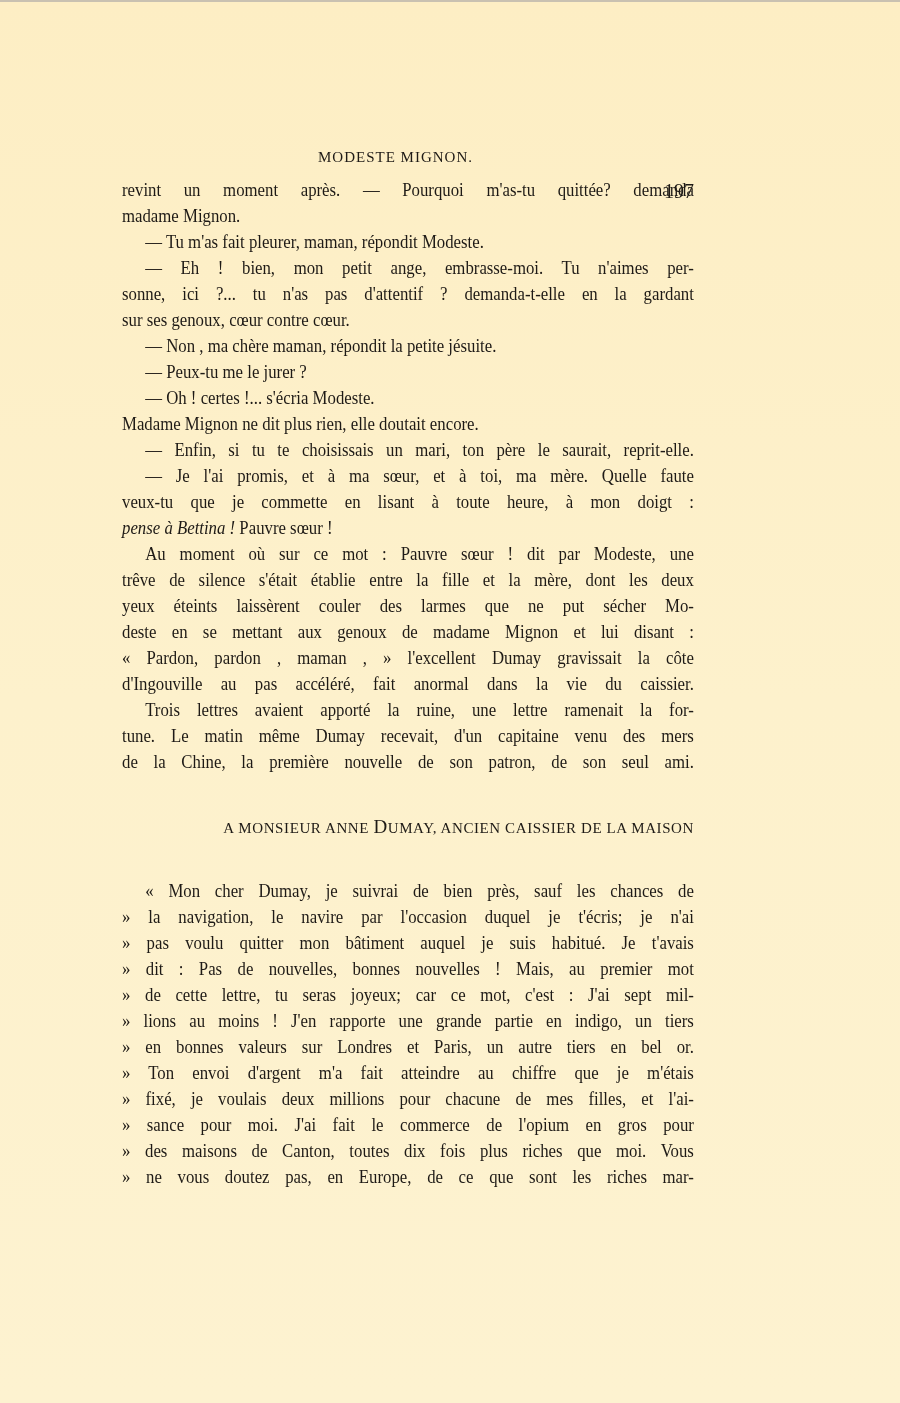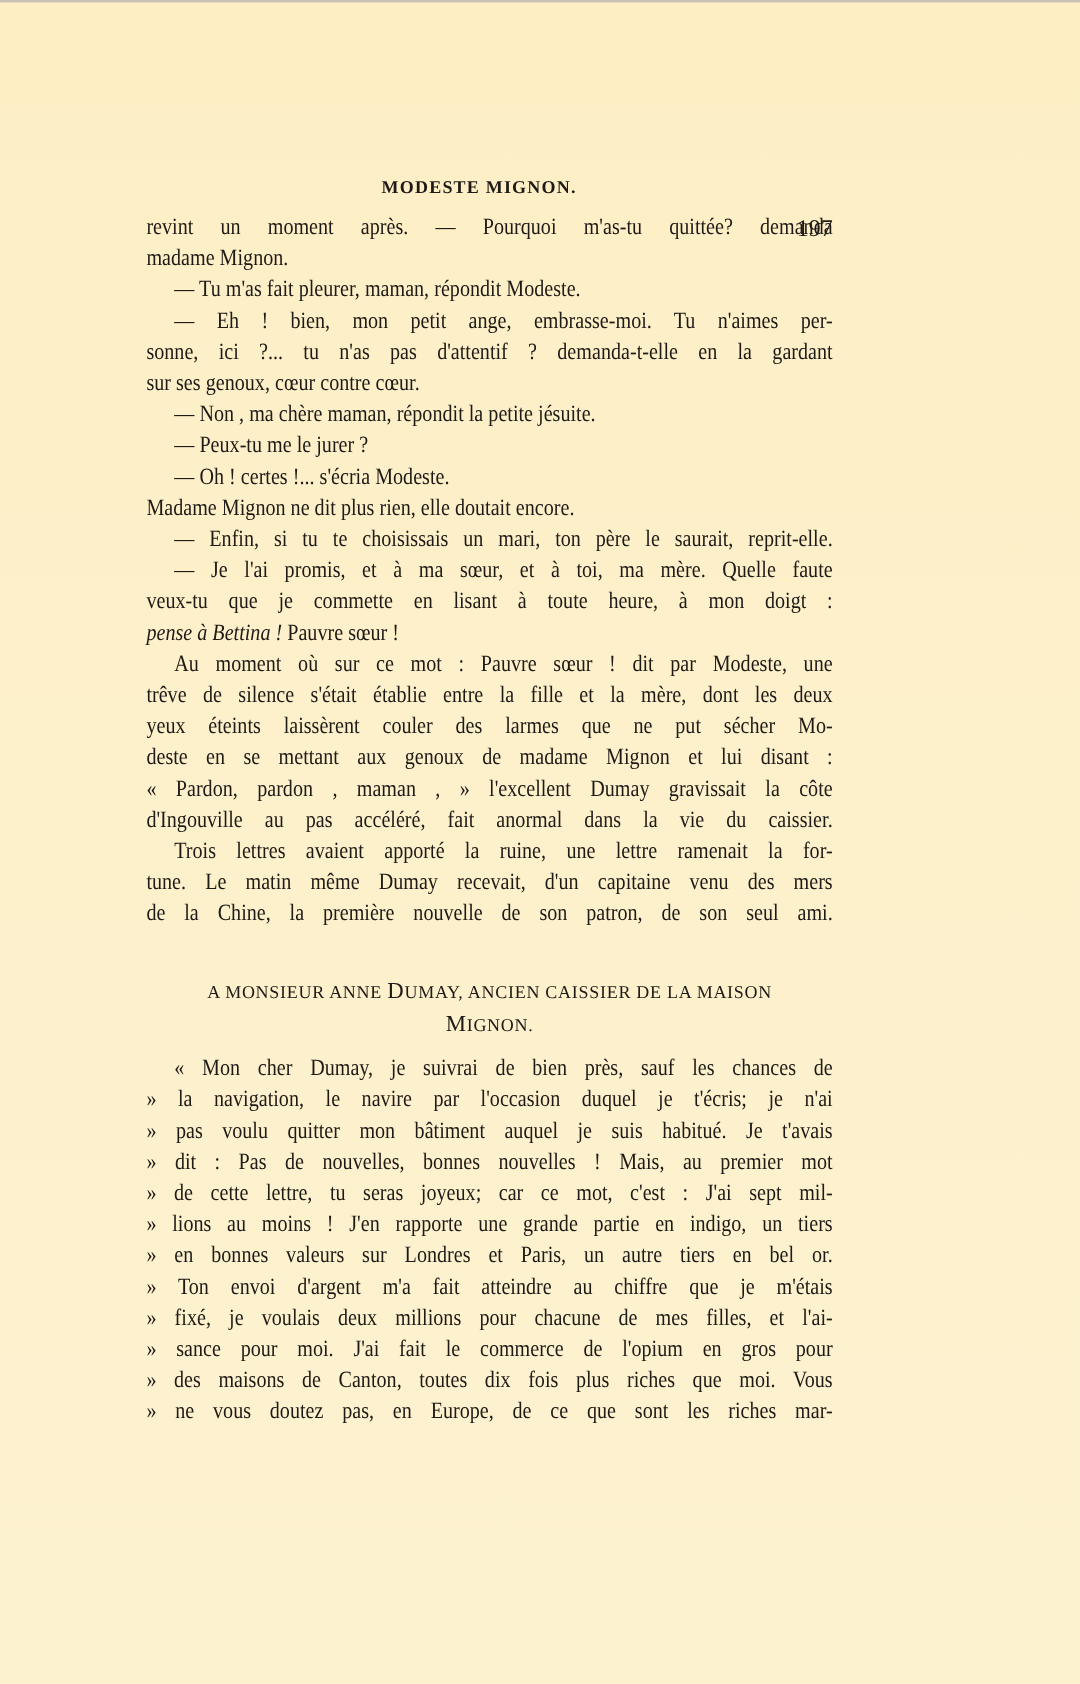--- a/index.html
+++ b/index.html
@@ -13,38 +13,38 @@
   .page {
     position: absolute; left: 0; top: 0; width: 900px; height: 1403px;
     background: linear-gradient(180deg, #fdeec4 0%, #fdf1cc 50%, #fdf2d0 100%);
   }
   .topline { position:absolute; left:0; top:0; width:900px; height:2px; background:#c9c1b1; }
   .header {
     position: absolute; top: 145px; left: 122px; width: 572px; height: 28px;
   }
   .running-title {
     position: absolute; left: 196px; top: 4px;
-    font-size: 15px; font-weight: bold; letter-spacing: 1px;
+    font-size: 15px; font-weight: normal; letter-spacing: 1px;
   }
   .page-number {
     position: absolute; right: 0; top: 0; font-size: 20px; margin-top: 35px;
   }
   .text {
     position: absolute; left: 122px; top: 177px; width: 572px;
     font-size: 19.5px; line-height: 26px;
     transform: scaleX(0.86); transform-origin: left top;
   }
   .text .line {
     white-space: nowrap; height: 26px; text-align: justify; text-align-last: justify;
     width: 665px;
   }
   .text .line.last { text-align-last: left; }
   .text .line.indent { padding-left: 27px; box-sizing: border-box; }
   .heading {
-    position: absolute; left: 122px; top: 814px; width: 572px; text-align: center;
+    position: absolute; left: 122px; top: 814px; width: 572px; text-align: right;
     font-size: 15px; letter-spacing: 0.6px; line-height: 26px;
   }
   .heading .big { font-size: 19px; }
   .letter {
     position: absolute; left: 122px; top: 878px; width: 572px;
     font-size: 19.5px; line-height: 26px;
     transform: scaleX(0.86); transform-origin: left top;
   }
   .letter .line {
     white-space: nowrap; height: 26px; text-align: justify; text-align-last: justify;
@@ -85,21 +85,20 @@
     <div class="line">deste en se mettant aux genoux de madame Mignon et lui disant :</div>
     <div class="line">« Pardon, pardon , maman , » l'excellent Dumay gravissait la côte</div>
     <div class="line">d'Ingouville au pas accéléré, fait anormal dans la vie du caissier.</div>
     <div class="line indent">Trois lettres avaient apporté la ruine, une lettre ramenait la for-</div>
     <div class="line">tune. Le matin même Dumay recevait, d'un capitaine venu des mers</div>
     <div class="line">de la Chine, la première nouvelle de son patron, de son seul ami.</div>
   </div>
 
   <div class="heading">
     <div><span>A MONSIEUR ANNE </span><span class="big">D</span><span>UMAY</span><span>, ANCIEN CAISSIER DE LA MAISON</span></div>
-    <div><span class="big">M</span><span>IGNON.</span></div>
   </div>
 
   <div class="letter">
     <div class="line first">« Mon cher Dumay, je suivrai de bien près, sauf les chances de</div>
     <div class="line">» la navigation, le navire par l'occasion duquel je t'écris; je n'ai</div>
     <div class="line">» pas voulu quitter mon bâtiment auquel je suis habitué. Je t'avais</div>
     <div class="line">» dit : Pas de nouvelles, bonnes nouvelles ! Mais, au premier mot</div>
     <div class="line">» de cette lettre, tu seras joyeux; car ce mot, c'est : J'ai sept mil-</div>
     <div class="line">» lions au moins ! J'en rapporte une grande partie en indigo, un tiers</div>
     <div class="line">» en bonnes valeurs sur Londres et Paris, un autre tiers en bel or.</div>

